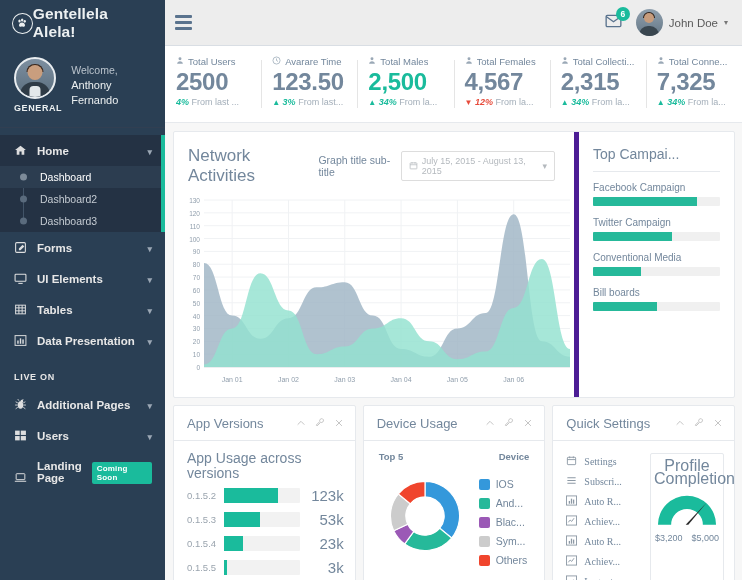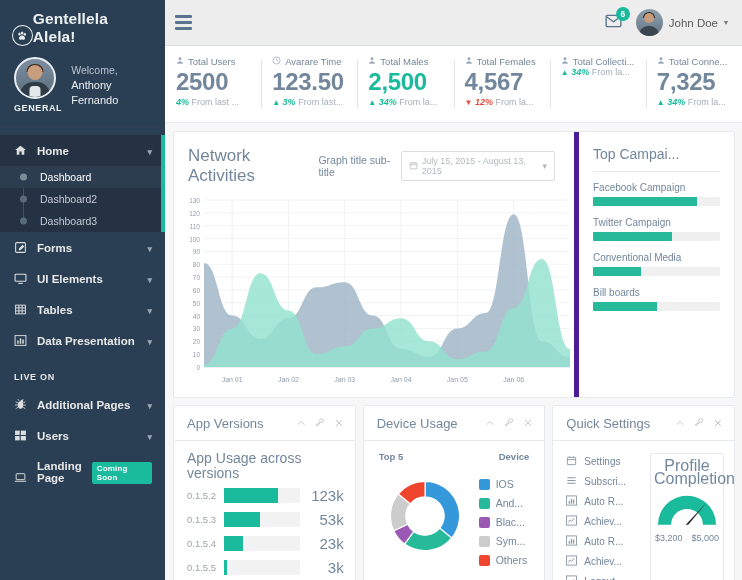--- a/index.html
+++ b/index.html
@@ -10,21 +10,21 @@
     overflow: hidden;
   }
   .app { display: flex; width: 742px; height: 580px; position: relative; }
 
   
   .sidebar {
     width: 165px; height: 580px; background: #2A3F54;
     flex: 0 0 165px; position: relative; overflow: hidden;
   }
   .brand {
-    height: 46px; display: flex; align-items: flex-end; gap: 0;
+    height: 46px; display: flex; align-items: center; gap: 0;
     padding: 0 12px; color: #ECF0F1;
   }
   .brand-logo {
     width: 21px; height: 21px; border-radius: 50%;
     border: 1.6px solid #ECF0F1; display: flex;
     align-items: center; justify-content: center;
     font-size: 11px; line-height: 1;
   }
   .brand-title { font-size: 15.5px; font-weight: bold; letter-spacing: .1px; }
 
@@ -237,21 +237,21 @@
     overflow: hidden; text-overflow: ellipsis;
   }
 
   .qs-body { display: flex; padding: 12px 10px 0 12px; gap: 8px; }
   .qs-list { flex: 1; min-width: 0; }
   .qs-item {
     display: flex; align-items: center; gap: 7px;
     font-size: 10px; color: #73879C; padding: 2px 0 5px 0; cursor: pointer;
   }
   .qs-ico { width: 12px; flex: 0 0 12px; color: #8d99a5; font-size: 10px; text-align: center; }
-  .qs-text { white-space: nowrap; overflow: hidden; text-overflow: ellipsis; }
+  .qs-text { white-space: nowrap; overflow: hidden; text-overflow: ellipsis; font-family: Liberation Serif, serif; }
   .gauge-card {
     width: 74px; flex: 0 0 74px; border: 1px solid #E6E9ED;
     border-radius: 2px; padding: 5px 3px 4px; text-align: center;
   }
   .gauge-title { font-size: 16px; color: #73879C; line-height: 13px; }
   .gauge-labels {
     display: flex; justify-content: space-between;
     font-size: 9px; color: #73879C; padding: 0 1px;
   }
 </style>
@@ -507,20 +507,21 @@
       <div class="tile">
         <div class="tile-head">
           <span class="t-ico">
             <svg width="8" height="9" viewBox="0 0 24 24" fill="#9aa8b6">
                 <circle cx="12" cy="7" r="4.4"></circle>
                 <path d="M3.5 22c0-5 3.8-8 8.5-8s8.5 3 8.5 8z"></path>
               </svg>
           </span>
           <span class="t-txt">Total Collecti...</span>
         </div>
+        <div class="tile-count">2,315</div>
         <div class="tile-sub">
           <span class="arrow-up">▲</span>
           <span class="pct up">34%</span>
           <span>From la...</span>
         </div>
       </div>
 
       <div class="tile">
         <div class="tile-head">
           <span class="t-ico">

